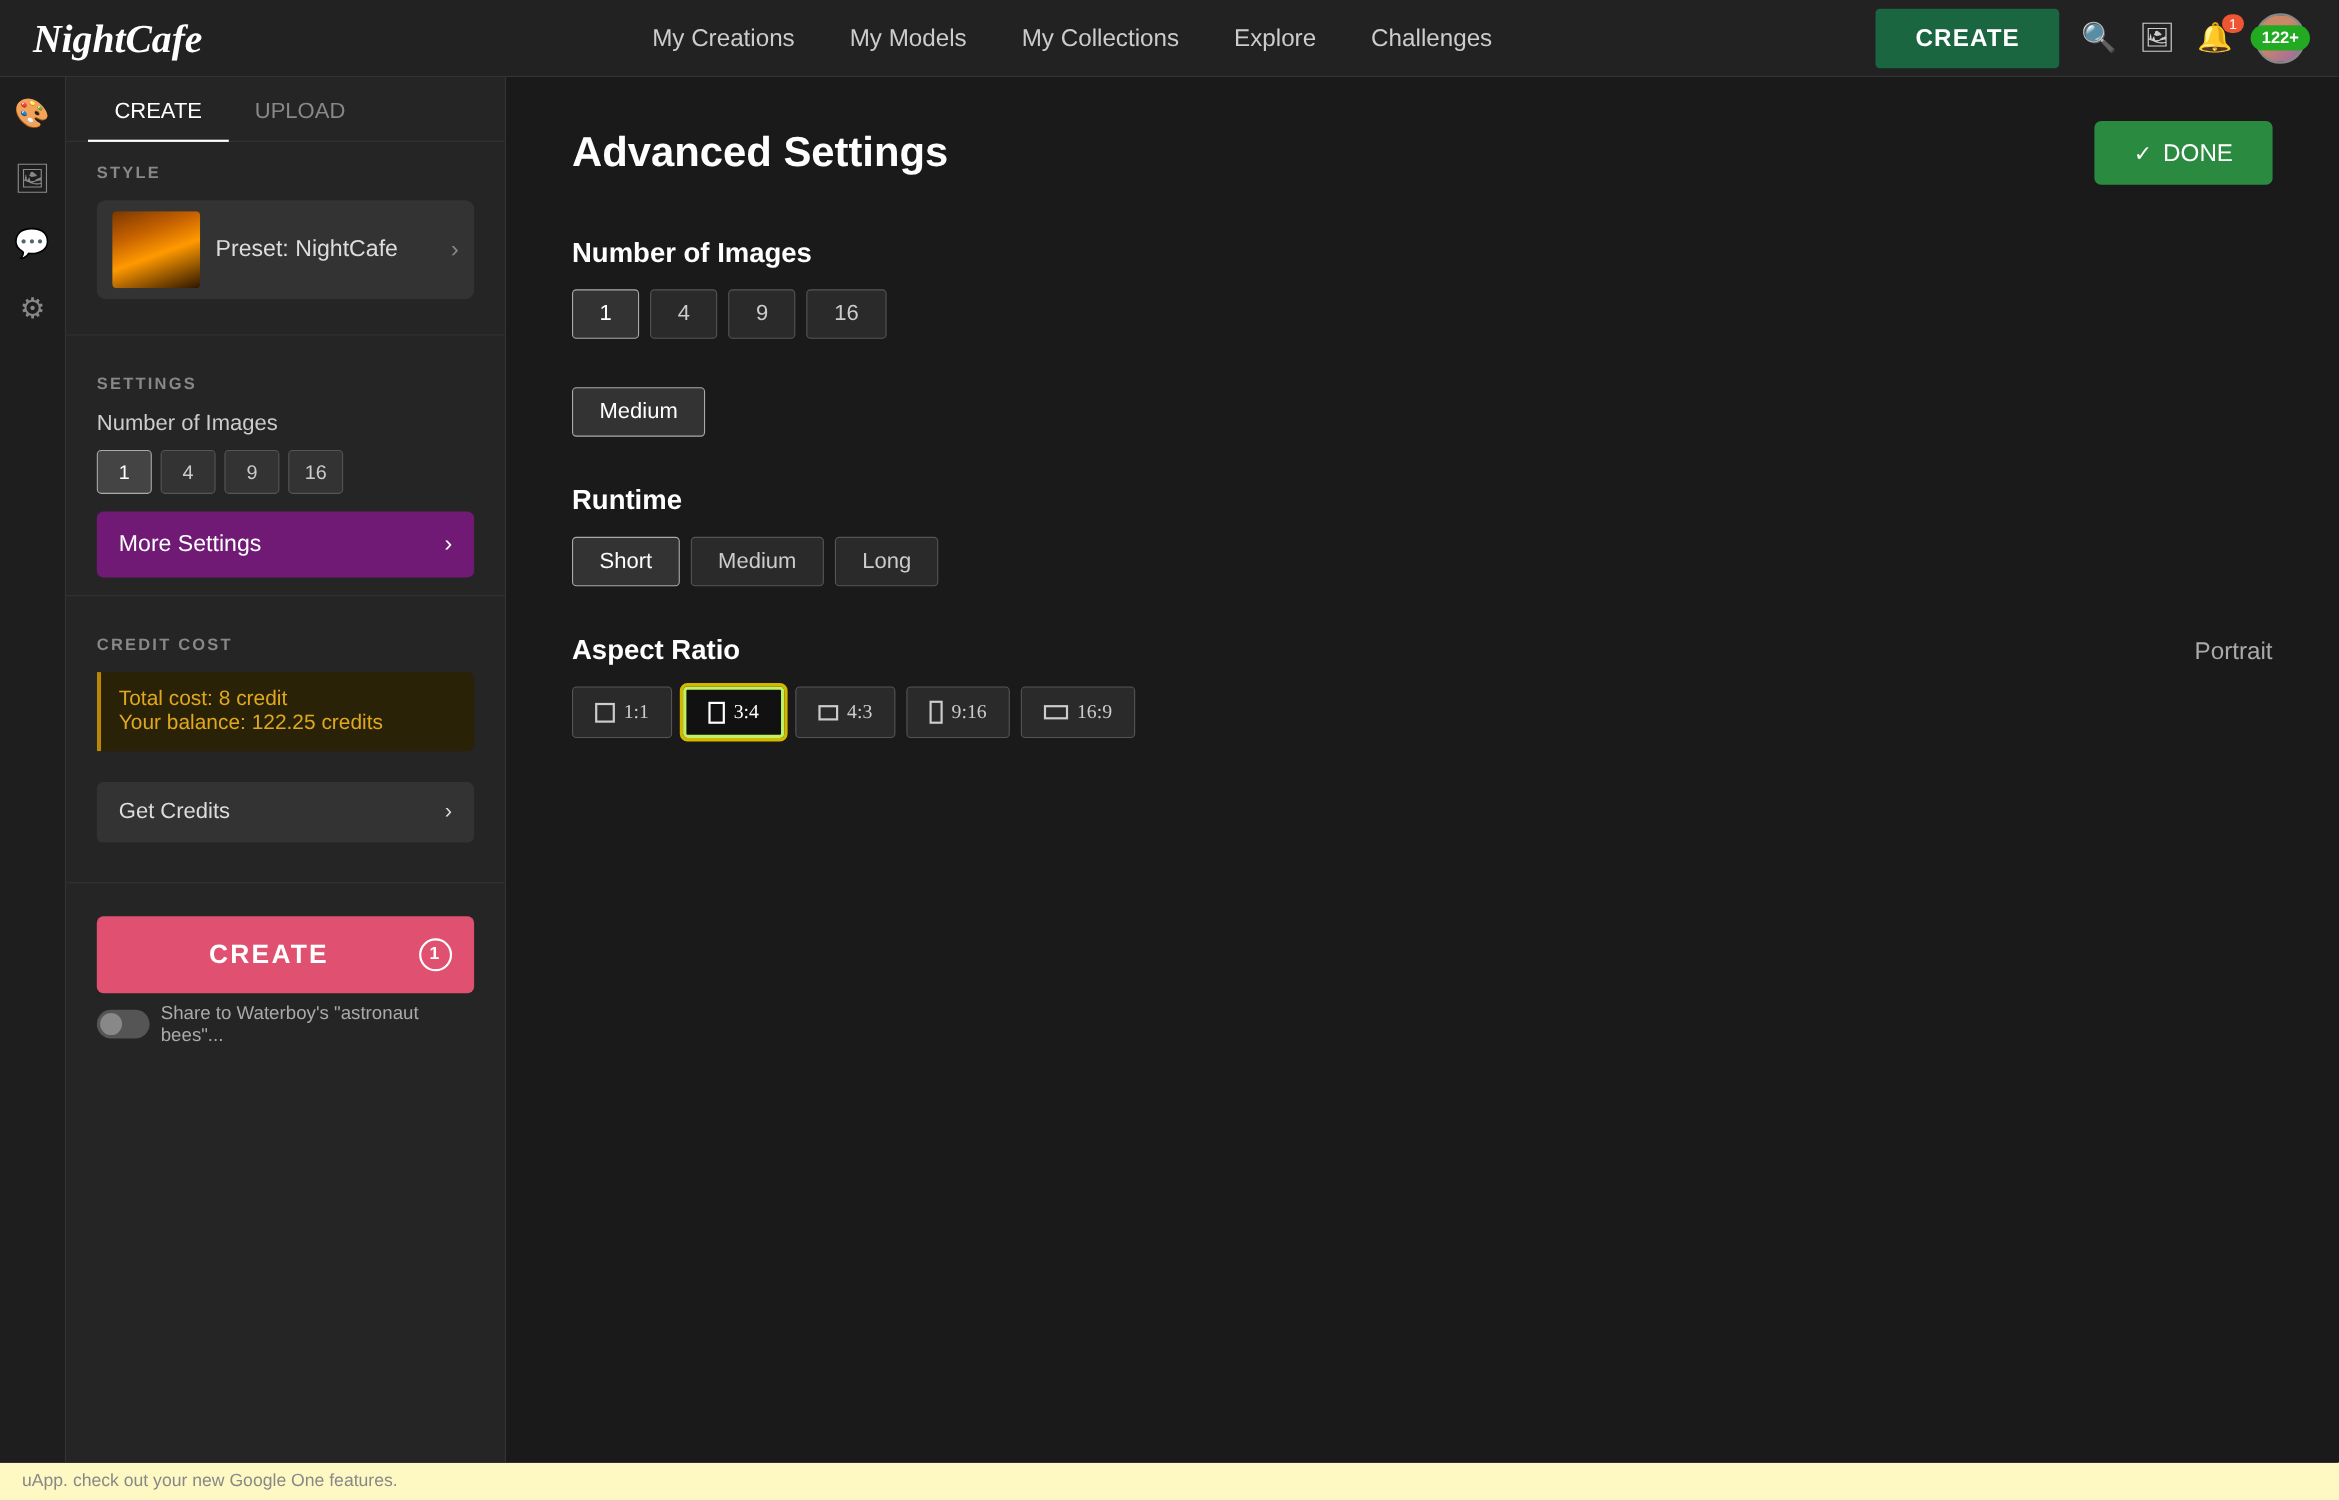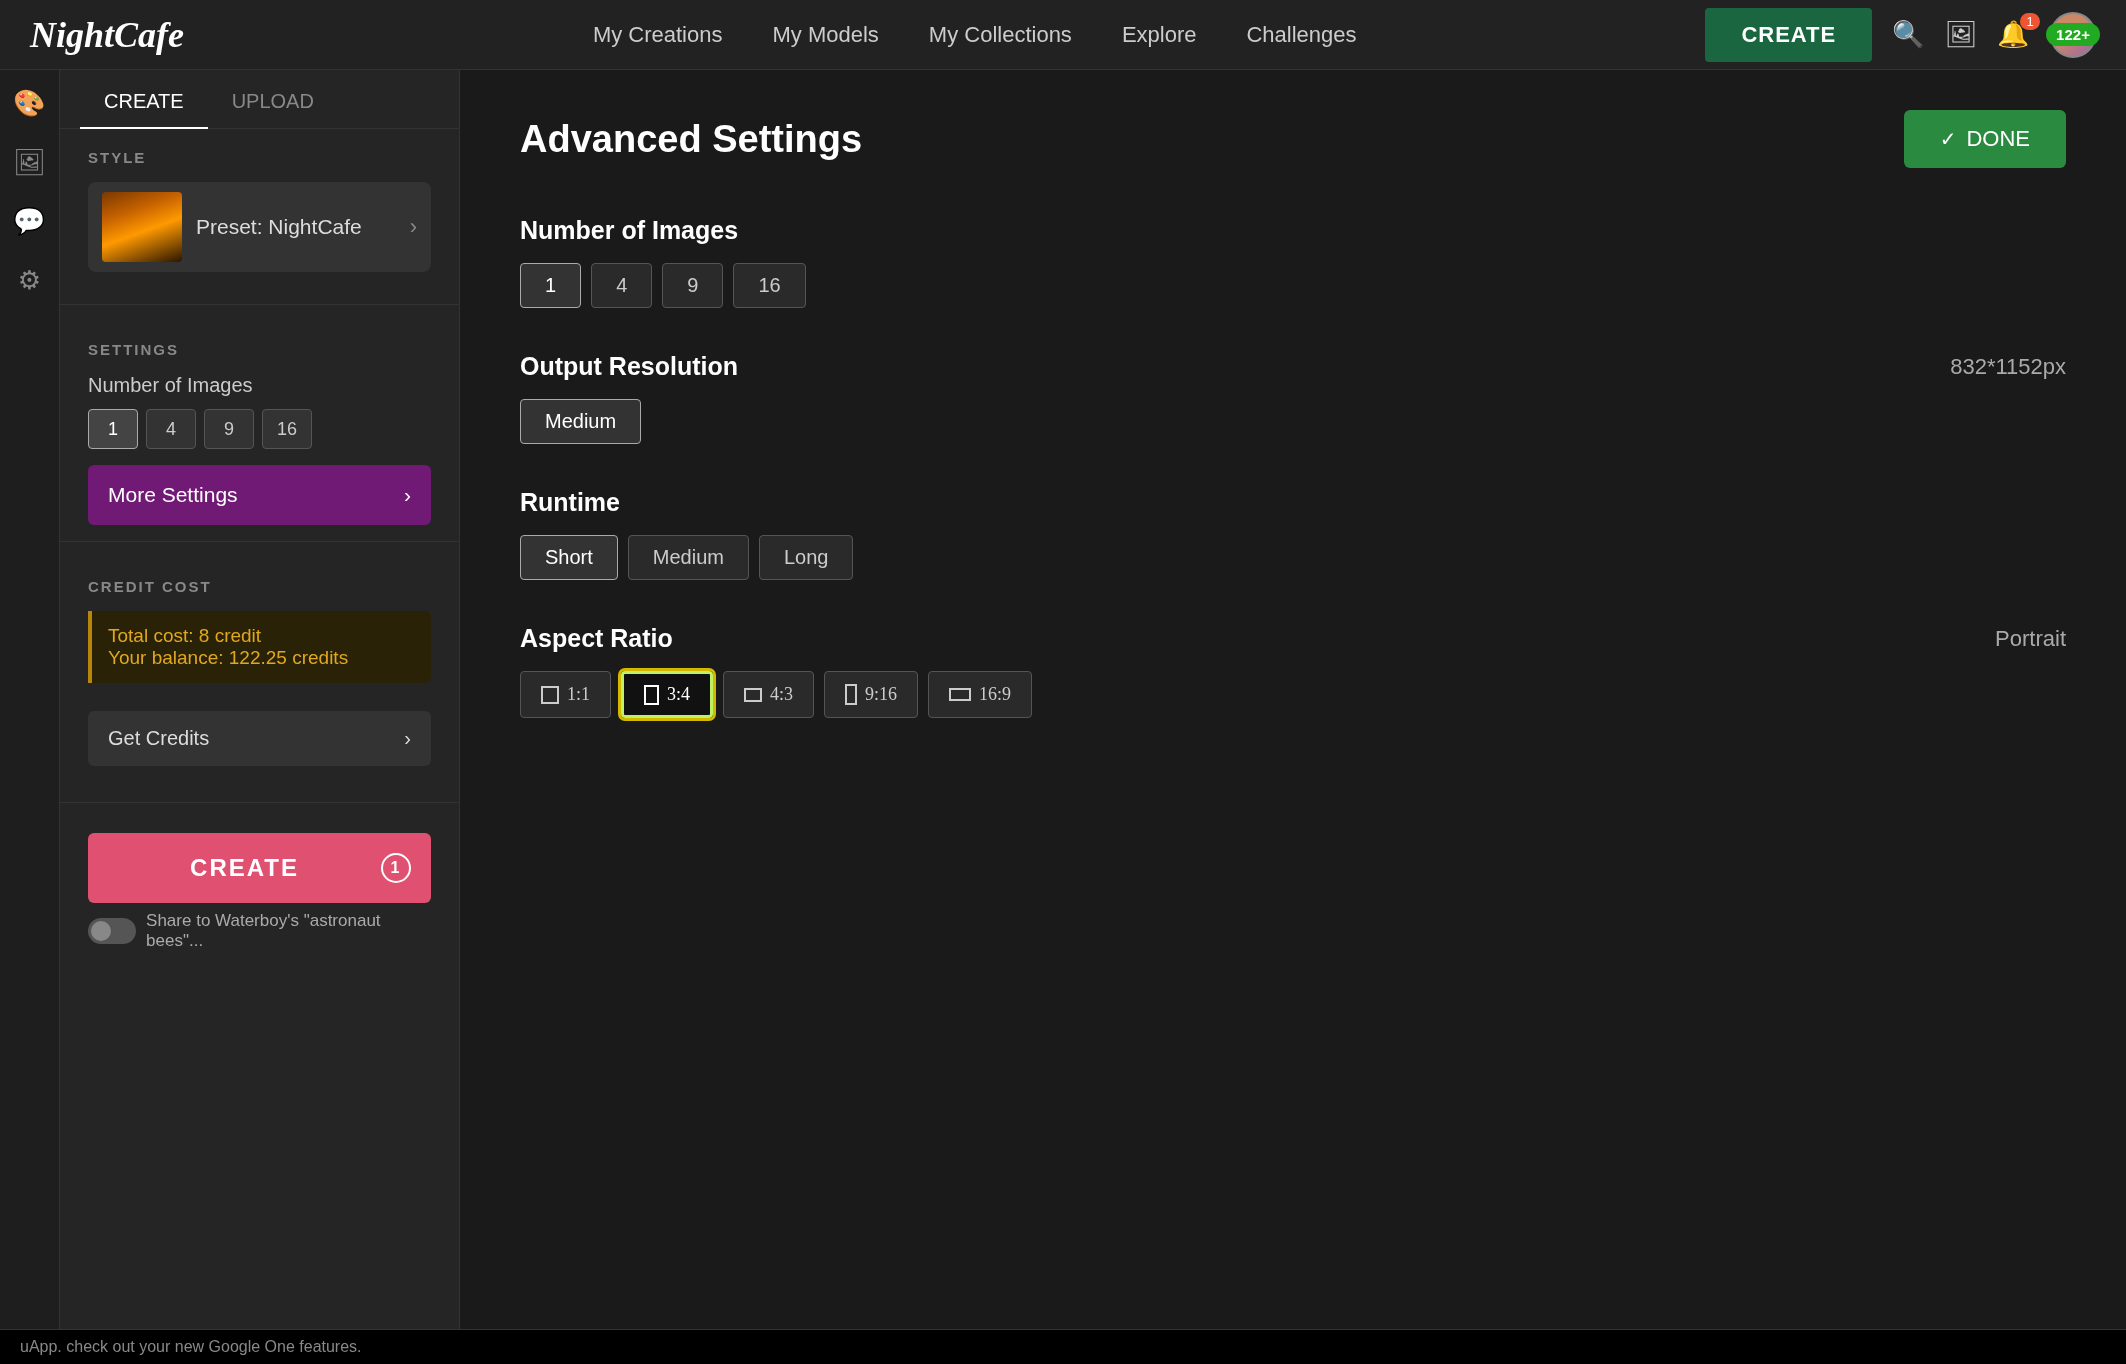--- a/index.html
+++ b/index.html
@@ -178,21 +178,21 @@
 
     
     .ar-icon { display: inline-block; border: 2px solid currentColor; }
     .ar-sq { width: 18px; height: 18px; }
     .ar-port { width: 15px; height: 20px; }
     .ar-43 { width: 18px; height: 14px; }
     .ar-916 { width: 12px; height: 21px; }
     .ar-169 { width: 22px; height: 13px; }
 
     .bottom-bar {
-      position: fixed; bottom: 0; left: 0; right: 0; background: #000000;
+      position: fixed; bottom: 0; left: 0; right: 0; background: #fef9c3;
       padding: 8px 20px; font-size: 16px; color: #888; border-top: 1px solid #333;
     }
   </style>
 </head>
 <body>
 
 <div class="top-nav">
   <div class="logo">NightCafe</div>
   <div class="nav-links">
     <a class="nav-link">My Creations</a>
@@ -301,24 +301,20 @@
       <div class="setting-title">Number of Images</div>
       <div class="option-btns">
         <button class="option-btn active">1</button>
         <button class="option-btn">4</button>
         <button class="option-btn">9</button>
         <button class="option-btn">16</button>
       </div>
     </div>
 
     <div class="setting-block">
-      <div style="display:flex; align-items:center; justify-content:space-between; margin-bottom:18px;">
-        <div class="setting-title" style="margin-bottom:0;">Output Resolution</div>
-        <div class="setting-value">832*1152px</div>
-      </div>
       <div class="option-btns">
         <button class="option-btn active">Medium</button>
       </div>
     </div>
 
     <div class="setting-block">
       <div class="setting-title">Runtime</div>
       <div class="option-btns">
         <button class="option-btn active">Short</button>
         <button class="option-btn">Medium</button>

